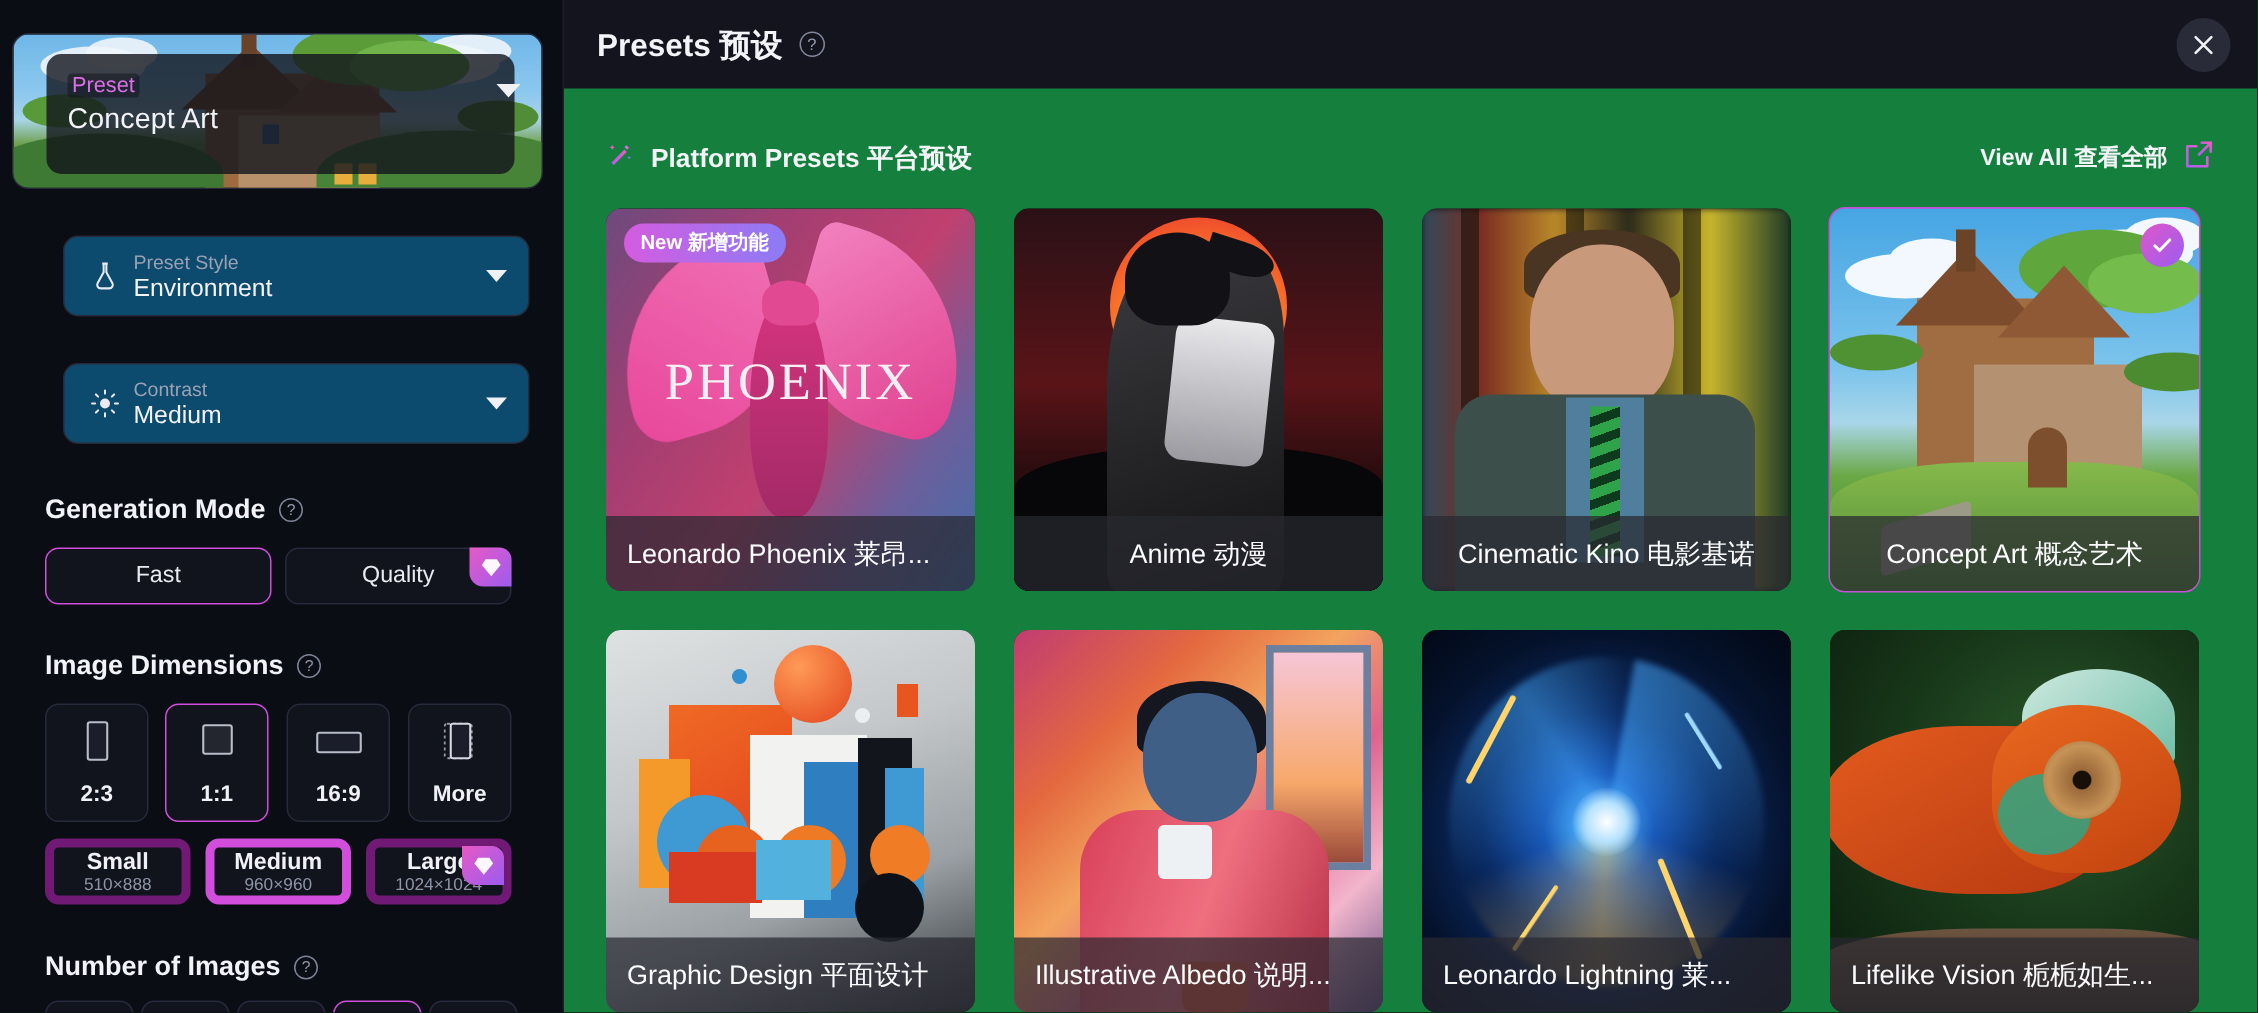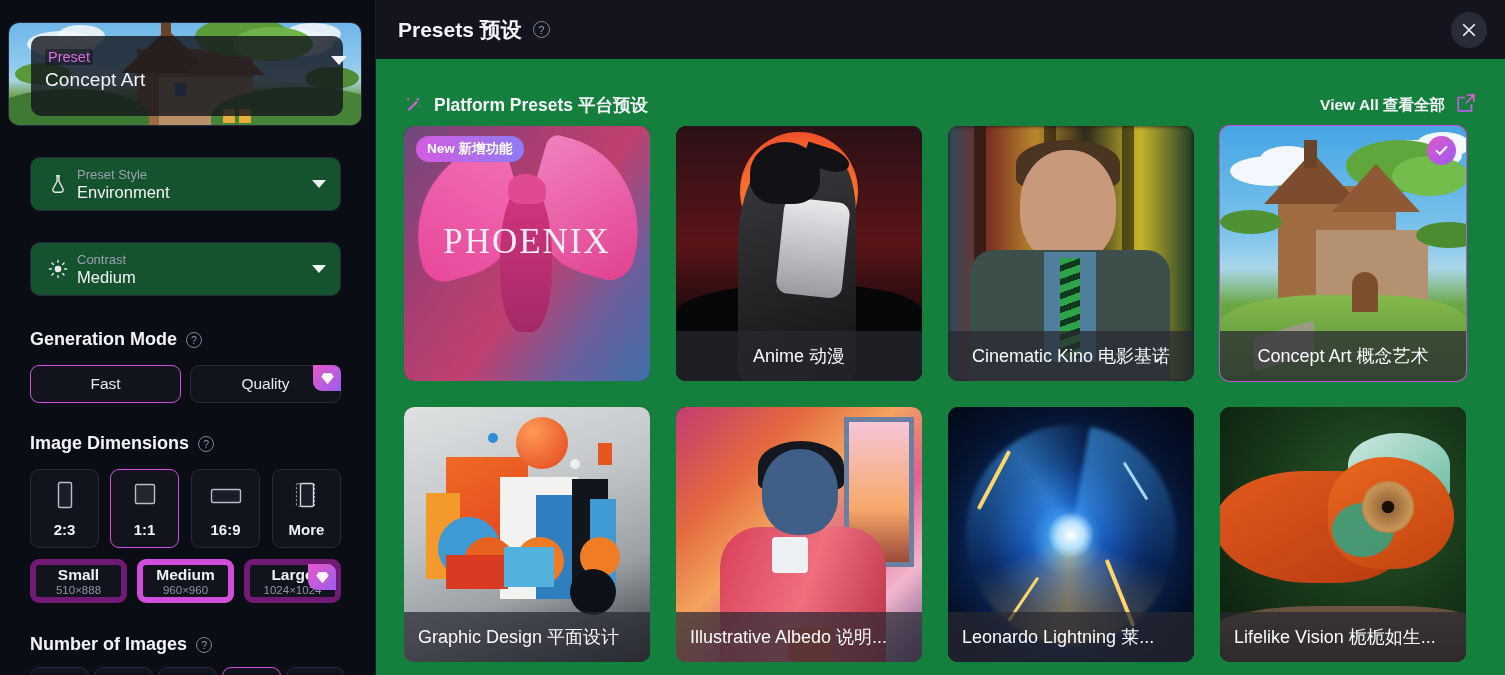--- a/index.html
+++ b/index.html
@@ -64,22 +64,22 @@
     color: #d96fe6; font-size: 14.5px; font-weight: 400;
     background: rgba(20,22,32,.55); padding: 0 3px; border-radius: 3px;
   }
   .preset-value { color: #f2f3f7; font-size: 19px; margin-top: 3px; letter-spacing: .1px; }
   .caret {
     position:absolute; right:14px; top:33px;
     width:0;height:0;border-left:8px solid transparent;border-right:8px solid transparent;border-top:9px solid #f0f1f5;
   }
 
   .field {
-    position: absolute; left: 30px; width: 311px; height: 54px;
-    background: #14532d; border: 1px solid #262a3a; border-radius: 10px;
+    position: absolute; left: 42px; width: 311px; height: 54px;
+    background: #0c4a6e; border: 1px solid #262a3a; border-radius: 10px;
     display: flex; align-items: center; padding: 0 14px;
   }
   .field-ico { width:26px; height:26px; flex:0 0 26px; margin-right: 6px; display:flex; align-items:center; justify-content:center; }
   .field-txt { flex:1; }
   .field-label { color: #9ba1b4; font-size: 13px; line-height: 15px; }
   .field-value { color: #f2f3f7; font-size: 16.5px; line-height: 19px; margin-top: 1px; }
   .caret-sm { width:0;height:0;border-left:7px solid transparent;border-right:7px solid transparent;border-top:8px solid #f0f1f5; }
 
   .sec-title { position:absolute; left:30px; color:#f2f3f7; font-size:18px; font-weight:bold; display:flex; align-items:center; gap:9px; }
   .qmark {
@@ -115,21 +115,21 @@
     padding: 0 22px 0 22px; position:relative;
   }
   #panel-title { color:#f3f4f8; font-size:21px; font-weight:bold; }
   .title-q { margin-left:11px; width:17px;height:17px;border:1.3px solid #83899c;border-radius:50%;
              color:#969cae;font-size:11px;display:flex;align-items:center;justify-content:center; }
   #close-btn {
     position:absolute; right:18px; top:12px; width:36px;height:36px;border-radius:50%;
     background:#2a2b38; display:flex;align-items:center;justify-content:center; cursor:pointer;
   }
   #panel-body { position:absolute; left:0; top:59px; right:0; bottom:0; padding: 34px 28px 0 28px; }
-  #section-head { display:flex; align-items:center; height:24px; margin-bottom: 9px; }
+  #section-head { display:flex; height:24px; margin-bottom: 22px; }
   #section-title { color:#f3f4f8; font-size:17.5px; font-weight:bold; margin-left:11px; }
   #view-all { margin-left:auto; display:flex; align-items:center; gap:10px; cursor:pointer; }
   #view-all-label { color:#f3f4f8; font-size:15.5px; font-weight:bold; }
 
   .grid { display:grid; grid-template-columns: repeat(4, 246px); gap: 26px 26px; }
   .card { position:relative; width:246px; height:255px; border-radius:10px; overflow:hidden;
           background:#101018; cursor:pointer; }
   .card.selected { outline: 2px solid #c84fd8; outline-offset: -1px; border-radius:10px; }
   .card-img { position:absolute; inset:0; overflow:hidden; }
   .card-caption {
@@ -420,20 +420,23 @@
             <div class="art">
               <div class="ph-bg"></div>
               <div class="ph-wingL"></div>
                 <div class="ph-wingR"></div>
               <div class="ph-body"></div>
                 <div class="ph-head"></div>
               <div class="ph-word">PHOENIX</div>
             </div>
           </div>
           <div class="new-badge">New 新增功能</div>
+          <div class="card-caption">
+            <span class="cap-txt">Leonardo Phoenix 莱昂...</span>
+          </div>
         </div>
 
         <div class="card center-cap">
           <div class="card-img">
             <div class="art">
               <div class="an-bg"></div>
                 <div class="an-sun"></div>
               <div class="an-trees"></div>
               <div class="an-fig"></div>
                 <div class="an-arm"></div>

